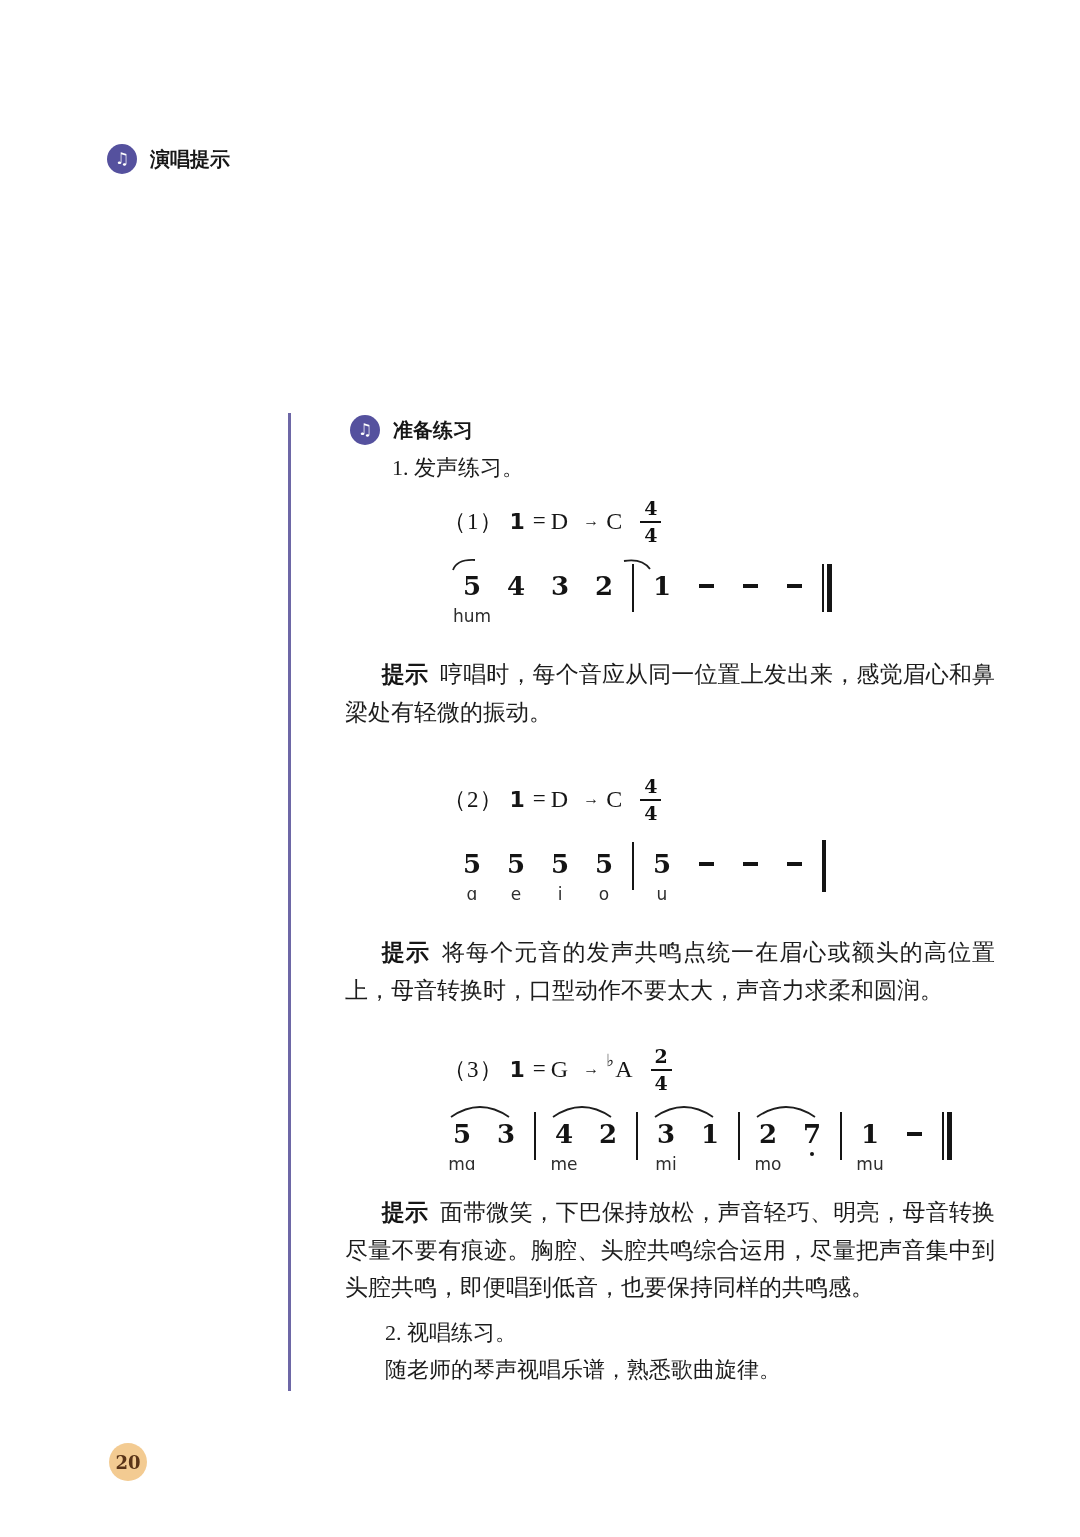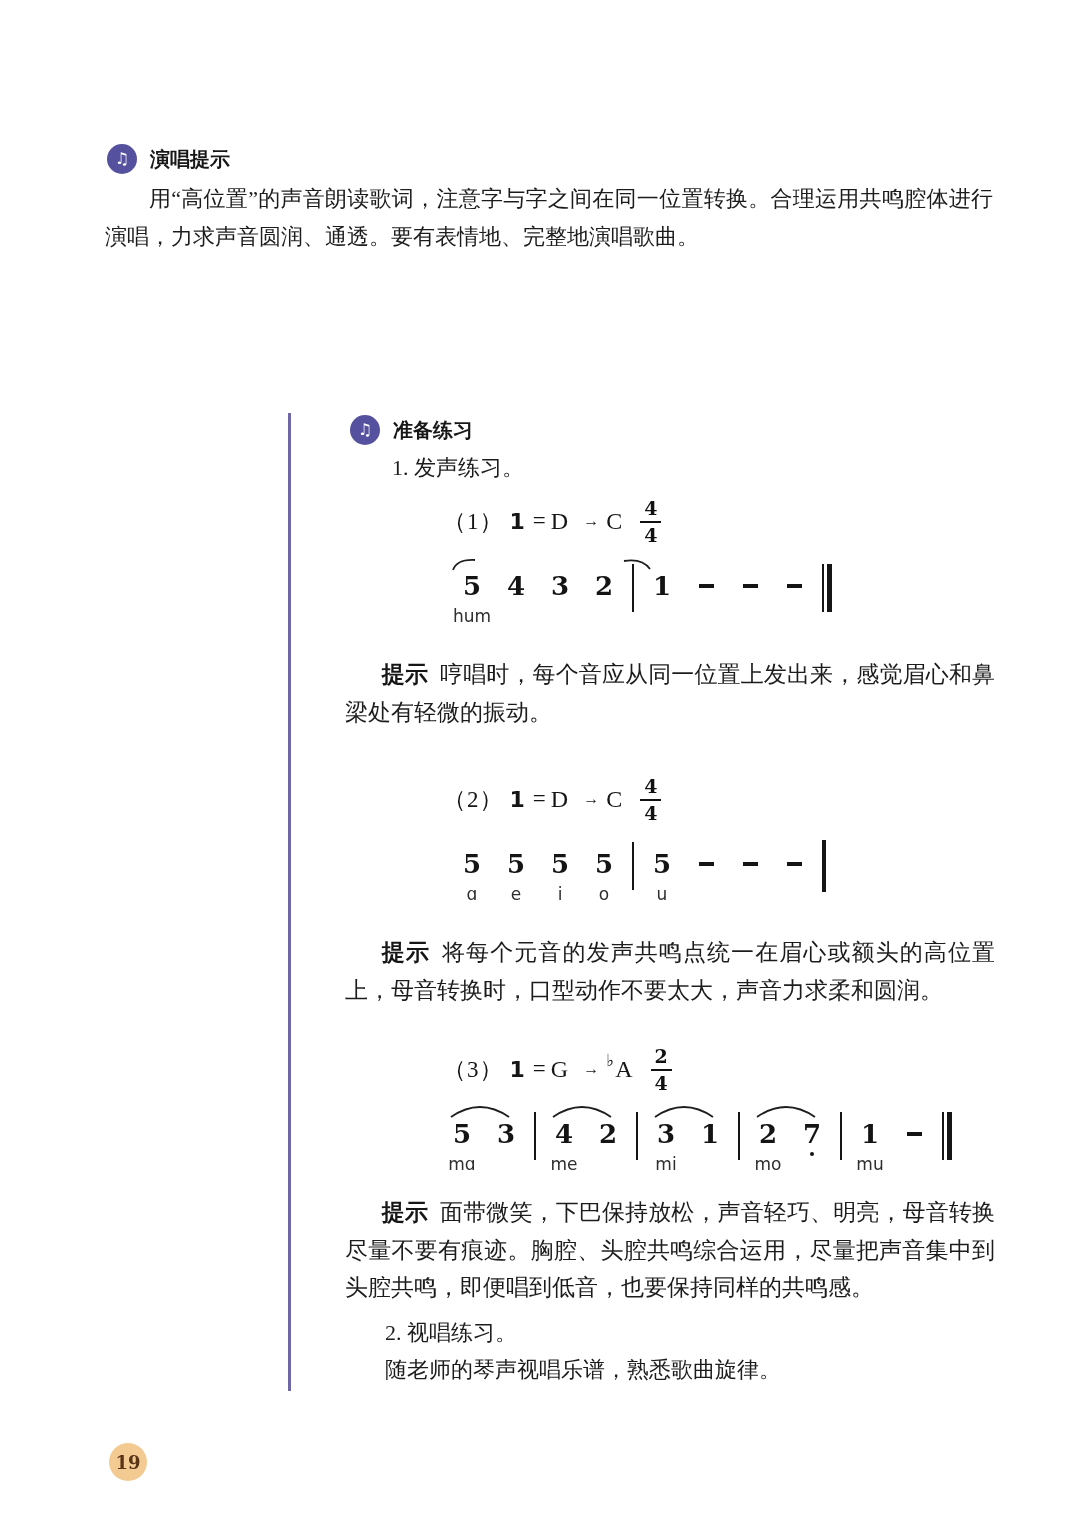--- a/index.html
+++ b/index.html
@@ -96,21 +96,20 @@
 </style>
 </head>
 <body>
 
 <div class="sec-header" id="tips-header">
   <span class="icon-circle" style="background: rgb(85, 81, 158);">♫</span>
   <span class="sec-title">演唱提示</span>
 </div>
 
 <div id="tips-paras">
-  <p>用“高位置”的声音朗读歌词，注意字与字之间在同一位置转换。合理运用共鸣腔体进行演唱，力求声音圆润、通透。要有表情地、完整地演唱歌曲。</p>
 </div>
 
 <div id="section-rule" style="background: rgb(109, 103, 166);"></div>
 
 <div class="sec-header" id="prep-header">
   <span class="icon-circle" style="background: rgb(85, 81, 158);">♫</span>
   <span class="sec-title">准备练习</span>
 </div>
 
 <div class="list-item" id="item1">1. 发声练习。</div>
@@ -309,13 +308,13 @@
       </div>
     </div>
   <p class="tip"><b class="tip-label">提示</b><span class="tip-text">面带微笑，下巴保持放松，声音轻巧、明亮，母音转换尽量不要有痕迹。胸腔、头腔共鸣综合运用，尽量把声音集中到头腔共鸣，即便唱到低音，也要保持同样的共鸣感。</span></p>
 </section>
 
 <div class="list-item" id="sight-block">
   <p>2. 视唱练习。</p>
   <p>随老师的琴声视唱乐谱，熟悉歌曲旋律。</p>
 </div>
 
-<div id="page-badge" style="background: rgb(243, 203, 146); color: rgb(90, 52, 24);">19</div>
+<div id="page-badge" style="background: rgb(243, 203, 146); color: rgb(90, 52, 24);">20</div>
 
 </body></html>

